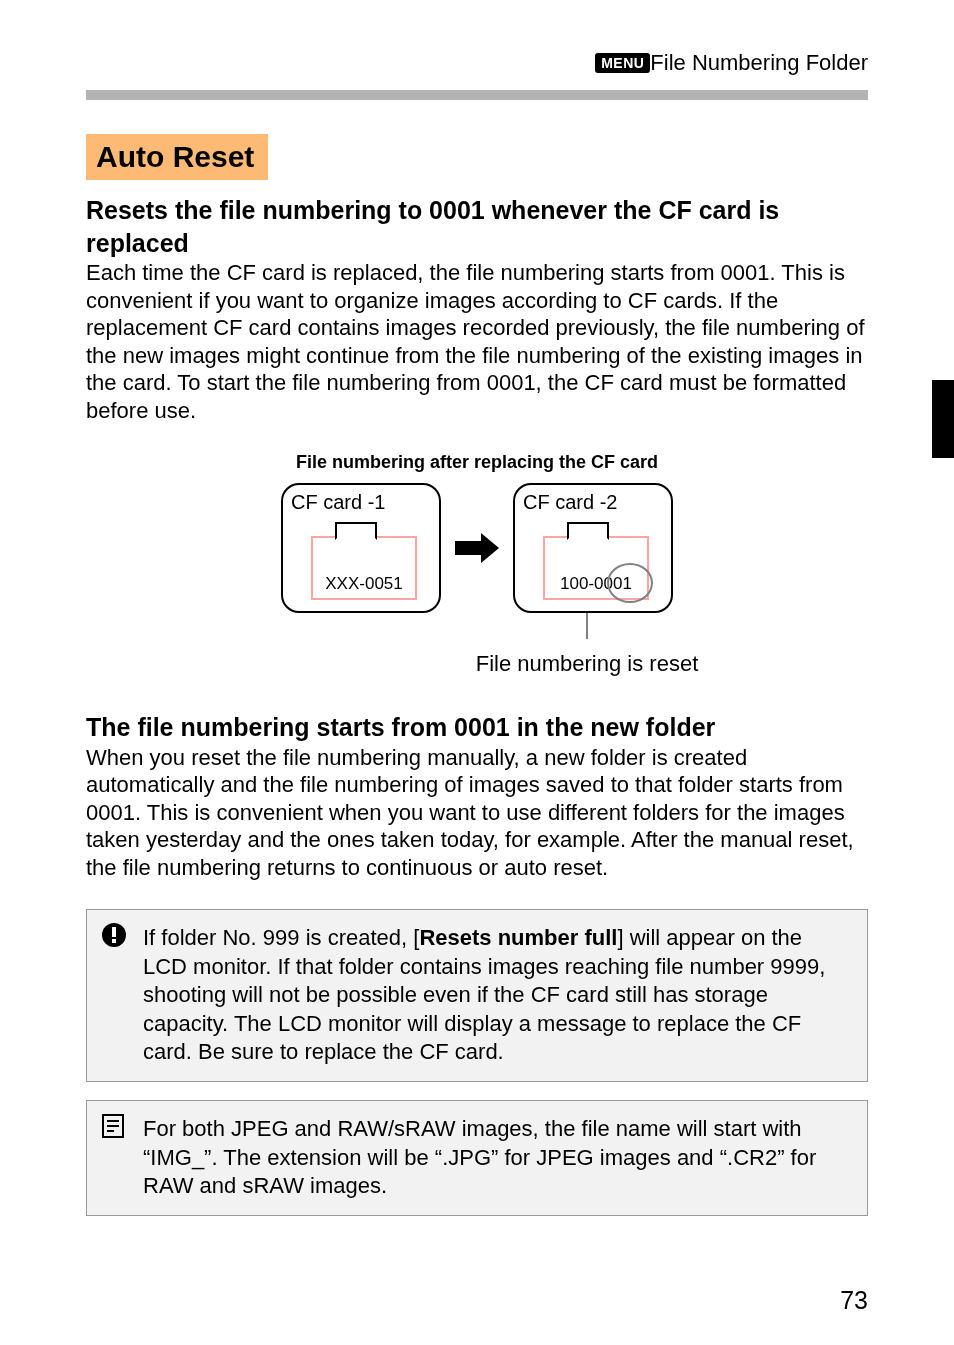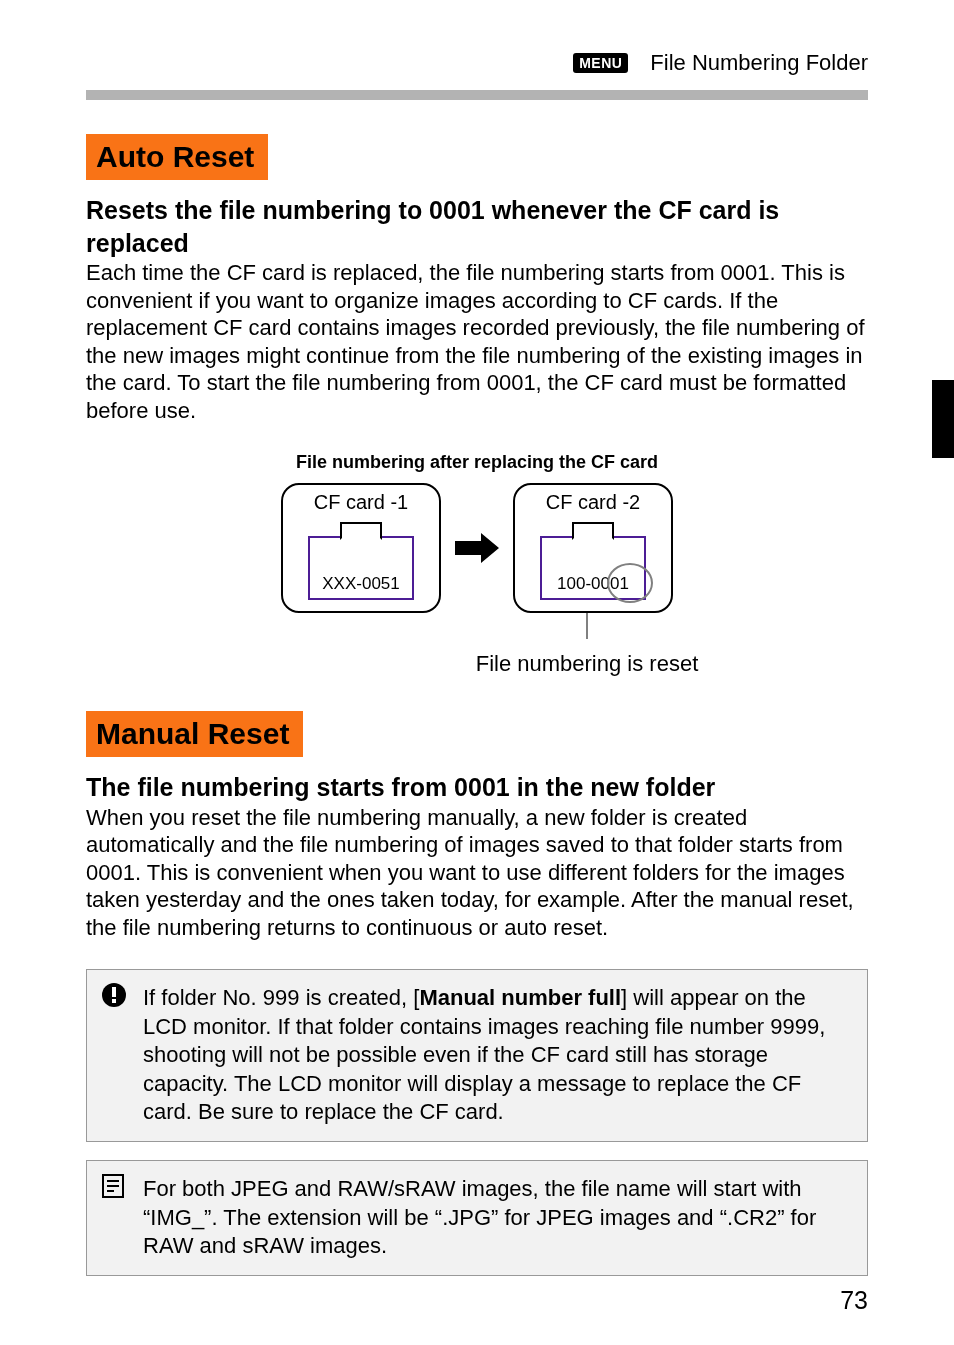--- a/index.html
+++ b/index.html
@@ -1,31 +1,31 @@
 <!DOCTYPE html>
 <html><head>
 <meta charset="utf-8">
 <style>
   * { box-sizing: border-box; margin: 0; padding: 0; }
   html, body { width: 954px; height: 1345px; background: #fff; font-family: Arial, Helvetica, sans-serif; color: #000; }
   .page { position: relative; width: 954px; height: 1345px; padding: 50px 86px 40px 86px; }
-  .header-line { display: flex; justify-content: flex-end; align-items: center; gap: 22px; margin-bottom: 14px; font-size: 22px; }
+  .header-line { display: flex; justify-content: flex-end; align-items: center; gap: 0; margin-bottom: 14px; font-size: 22px; }
   .menu-badge { background: #000; color: #fff; font-weight: bold; font-size: 14px; padding: 2px 6px; border-radius: 3px; letter-spacing: 0.5px; font-family: Arial, sans-serif; }
   .thick-rule { height: 10px; background: #b3b3b3; margin-bottom: 34px; }
   .side-tab { position: absolute; right: 0; top: 380px; width: 22px; height: 78px; background: #000; }
-  .section-title { display: inline-block; background: #f97316; padding: 6px 14px 6px 10px; font-size: 30px; font-weight: bold; margin-bottom: 14px; }
+  .section-title { display: inline-block; background: #fdba74; padding: 6px 14px 6px 10px; font-size: 30px; font-weight: bold; margin-bottom: 14px; }
   .lead { font-size: 25px; font-weight: bold; line-height: 1.3; }
   .body { font-size: 22px; line-height: 1.25; }
   .block { margin-bottom: 28px; }
   .diagram-title { text-align: center; font-weight: bold; font-size: 18px; margin-bottom: 10px; }
   .diagram { display: flex; justify-content: center; align-items: center; gap: 14px; }
-  .card { border: 2px solid #000; border-radius: 18px; width: 160px; height: 130px; padding: 6px 8px 8px 8px; position: relative; display: flex; flex-direction: column; align-items: center; }
+  .card { border: 2px solid #000; border-radius: 18px; width: 160px; height: 130px; padding: 6px 8px 8px 8px; position: relative; display: flex; flex-direction: column; }
   .card-label { font-size: 20px; margin-bottom: 4px; }
   .folder { position: relative; height: 84px; width: 130px; }
-  .folder-body { position: absolute; left: 12px; top: 18px; width: 106px; height: 64px; border: 2px solid #4c1d95; display:flex; align-items:flex-end; justify-content:center; padding-bottom:4px; }
+  .folder-body { position: absolute; left: 20px; top: 18px; width: 106px; height: 64px; border: 2px solid #fca5a5; display:flex; align-items:flex-end; justify-content:center; padding-bottom:4px; }
   .folder-tab { position: absolute; left: 44px; top: 4px; width: 42px; height: 18px; border: 2px solid #000; border-bottom: 2px solid #fff; background:#fff; z-index:2; }
   .folder-text { font-size: 17px; }
   .arrow { font-size: 44px; line-height: 1; color:#000; }
   .circle-mark { position: absolute; border: 2px solid #808080; border-radius: 50%; width: 46px; height: 40px; right: 18px; bottom: 8px; pointer-events:none; }
   .pointer-line { width: 2px; height: 28px; background:#808080; margin: 0 auto; }
   .pointer-wrap { text-align:center; margin-top:-2px; margin-left: 220px; }
   .caption { font-size: 22px; margin-top:12px; }
   .note-box { border: 1px solid #999; background: #f2f2f2; padding: 14px 18px 14px 56px; font-size: 22px; line-height: 1.3; position: relative; margin-top: 18px; }
   .note-icon { position: absolute; left: 14px; top: 12px; }
   .warn-icon svg, .note-icon svg { display:block; }
@@ -81,35 +81,34 @@
     </div>
     <div class="pointer-wrap">
       <div class="pointer-line"></div>
       <div class="caption">File numbering is reset</div>
     </div>
   </div>
 
   <div class="spacer"></div>
 
   <div class="block">
-    <div class="section-title">Manual Reset</div>
     <div class="lead">The file numbering starts from 0001 in the new folder</div>
     <div class="body">When you reset the file numbering manually, a new folder is created automatically and the file numbering of images saved to that folder starts from 0001. This is convenient when you want to use different folders for the images taken yesterday and the ones taken today, for example. After the manual reset, the file numbering returns to continuous or auto reset.</div>
   </div>
 
   <div class="note-box">
     <span class="note-icon warn-icon">
       <svg width="26" height="26" viewBox="0 0 26 26">
           <circle cx="13" cy="13" r="12" fill="#000"></circle>
           <rect x="11" y="5" width="4" height="10" fill="#fff"></rect>
           <rect x="11" y="17" width="4" height="4" fill="#fff"></rect>
         </svg>
     </span>
     <span>
-      <span>If folder No. 999 is created, [</span><b>Manual number full</b><span>] will appear on the LCD monitor. If that folder contains images reaching file number 9999, shooting will not be possible even if the CF card still has storage capacity. The LCD monitor will display a message to replace the CF card. Be sure to replace the CF card.</span>
+      <span>If folder No. 999 is created, [</span><b>Resets number full</b><span>] will appear on the LCD monitor. If that folder contains images reaching file number 9999, shooting will not be possible even if the CF card still has storage capacity. The LCD monitor will display a message to replace the CF card. Be sure to replace the CF card.</span>
     </span>
   </div>
 
   <div class="note-box">
     <span class="note-icon">
       <svg width="24" height="26" viewBox="0 0 24 26">
           <rect x="2" y="2" width="20" height="22" fill="none" stroke="#000" stroke-width="2"></rect>
           <line x1="6" y1="8" x2="18" y2="8" stroke="#000" stroke-width="2"></line>
           <line x1="6" y1="13" x2="18" y2="13" stroke="#000" stroke-width="2"></line>
           <line x1="6" y1="18" x2="13" y2="18" stroke="#000" stroke-width="2"></line>

